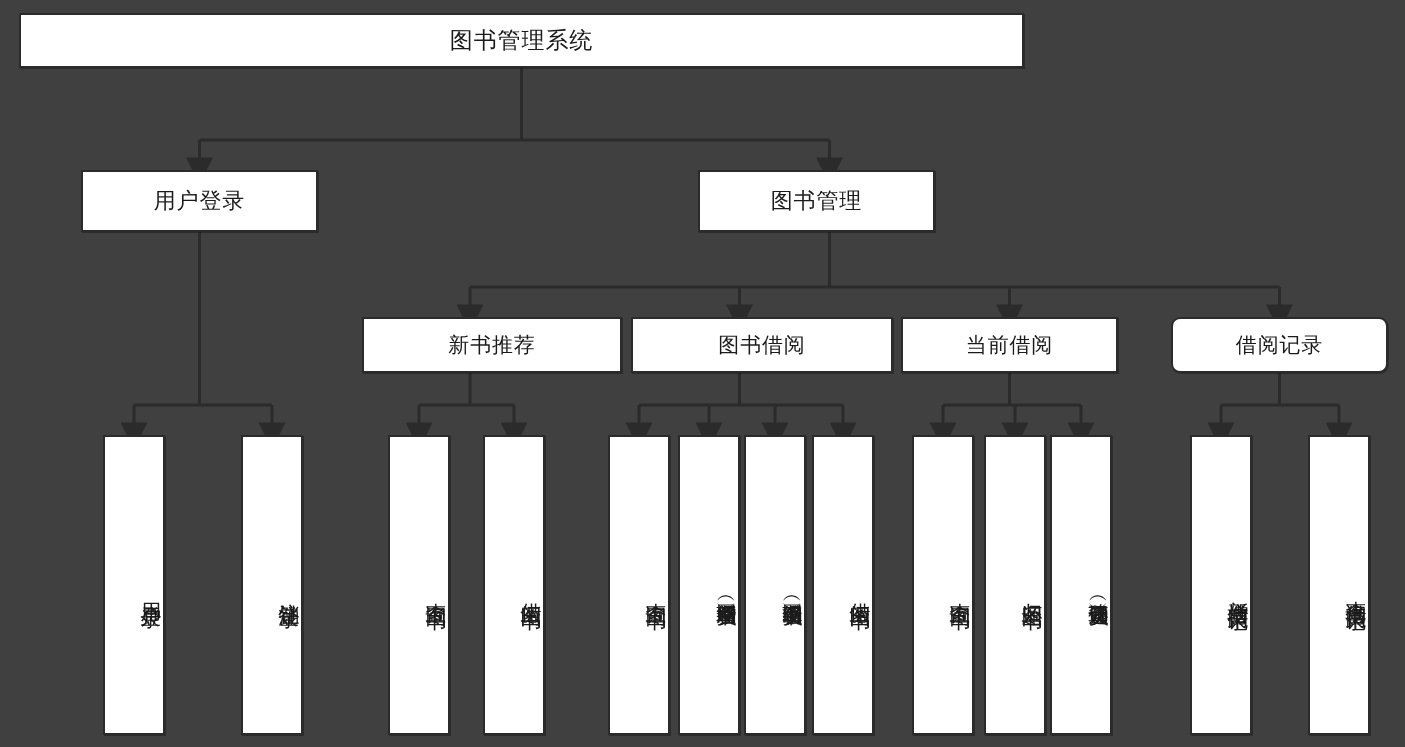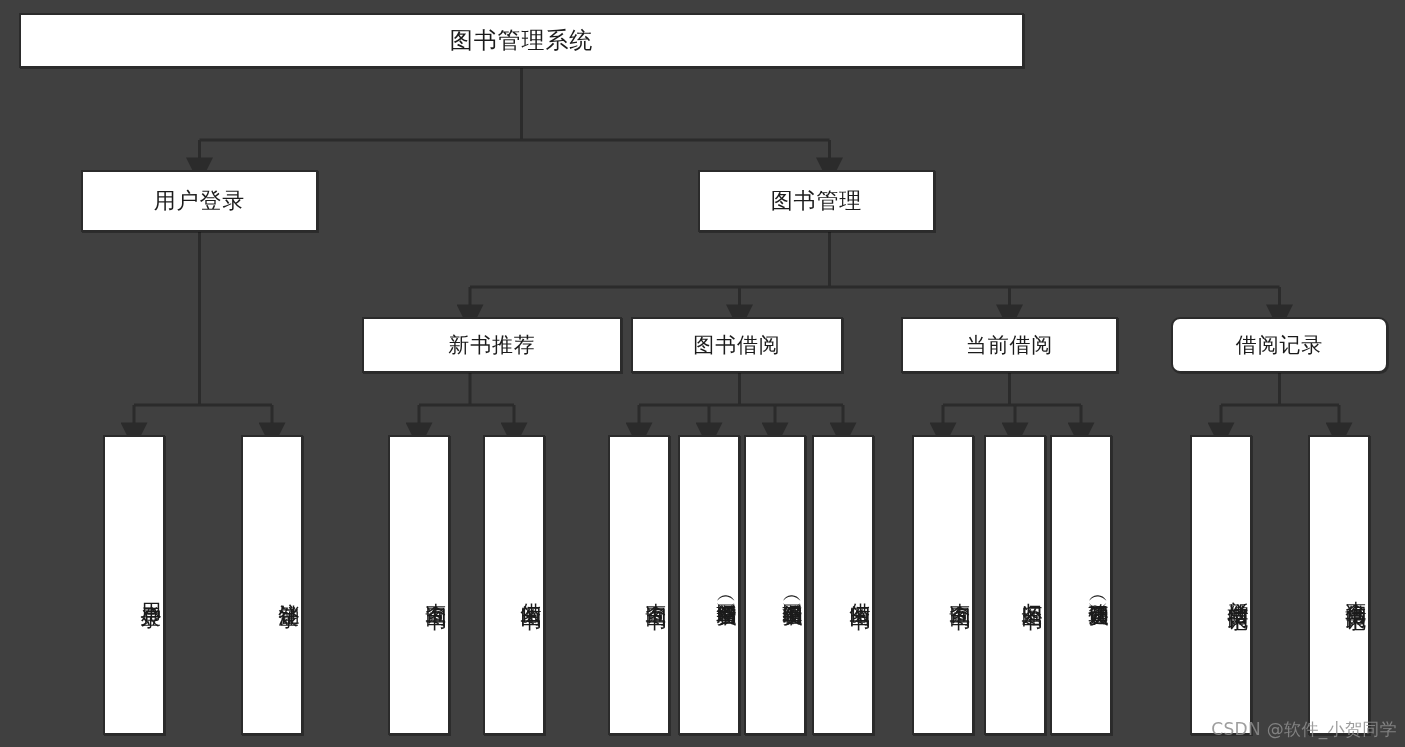--- a/index.html
+++ b/index.html
@@ -131,21 +131,21 @@
       </div>
       <div class="node horizontal level-1" style="left: 81px; top: 170px; width: 237px; height: 62px;">
         <span class="node-label">用户登录</span>
       </div>
       <div class="node horizontal level-1" style="left: 698px; top: 170px; width: 237px; height: 62px;">
         <span class="node-label">图书管理</span>
       </div>
       <div class="node horizontal level-2" style="left: 362px; top: 317px; width: 260px; height: 56px;">
         <span class="node-label">新书推荐</span>
       </div>
-      <div class="node horizontal level-2" style="left: 631px; top: 317px; width: 212px; height: 56px;">
+      <div class="node horizontal level-2" style="left: 631px; top: 317px; width: 262px; height: 56px;">
         <span class="node-label">图书借阅</span>
       </div>
       <div class="node horizontal level-2" style="left: 901px; top: 317px; width: 217px; height: 56px;">
         <span class="node-label">当前借阅</span>
       </div>
       <div class="node horizontal level-2" style="left: 1171px; top: 317px; width: 217px; height: 56px; border-radius: 9px;">
         <span class="node-label">借阅记录</span>
       </div>
       <div class="node vertical leaf level-3" style="left: 103px; top: 435px; width: 62px; height: 300px;">
         <span class="node-label">用户登录</span>
@@ -181,14 +181,13 @@
         <span class="node-label">确认归还（管理员）</span>
       </div>
       <div class="node vertical leaf level-3" style="left: 1190px; top: 435px; width: 62px; height: 300px;">
         <span class="node-label">新增借阅记录</span>
       </div>
       <div class="node vertical leaf level-3" style="left: 1308px; top: 435px; width: 62px; height: 300px;">
         <span class="node-label">查询借阅记录</span>
       </div>
     </div>
 
-  <div id="watermark">CSDN @软件_小贺同学</div>
 </div>
 
 </body></html>

